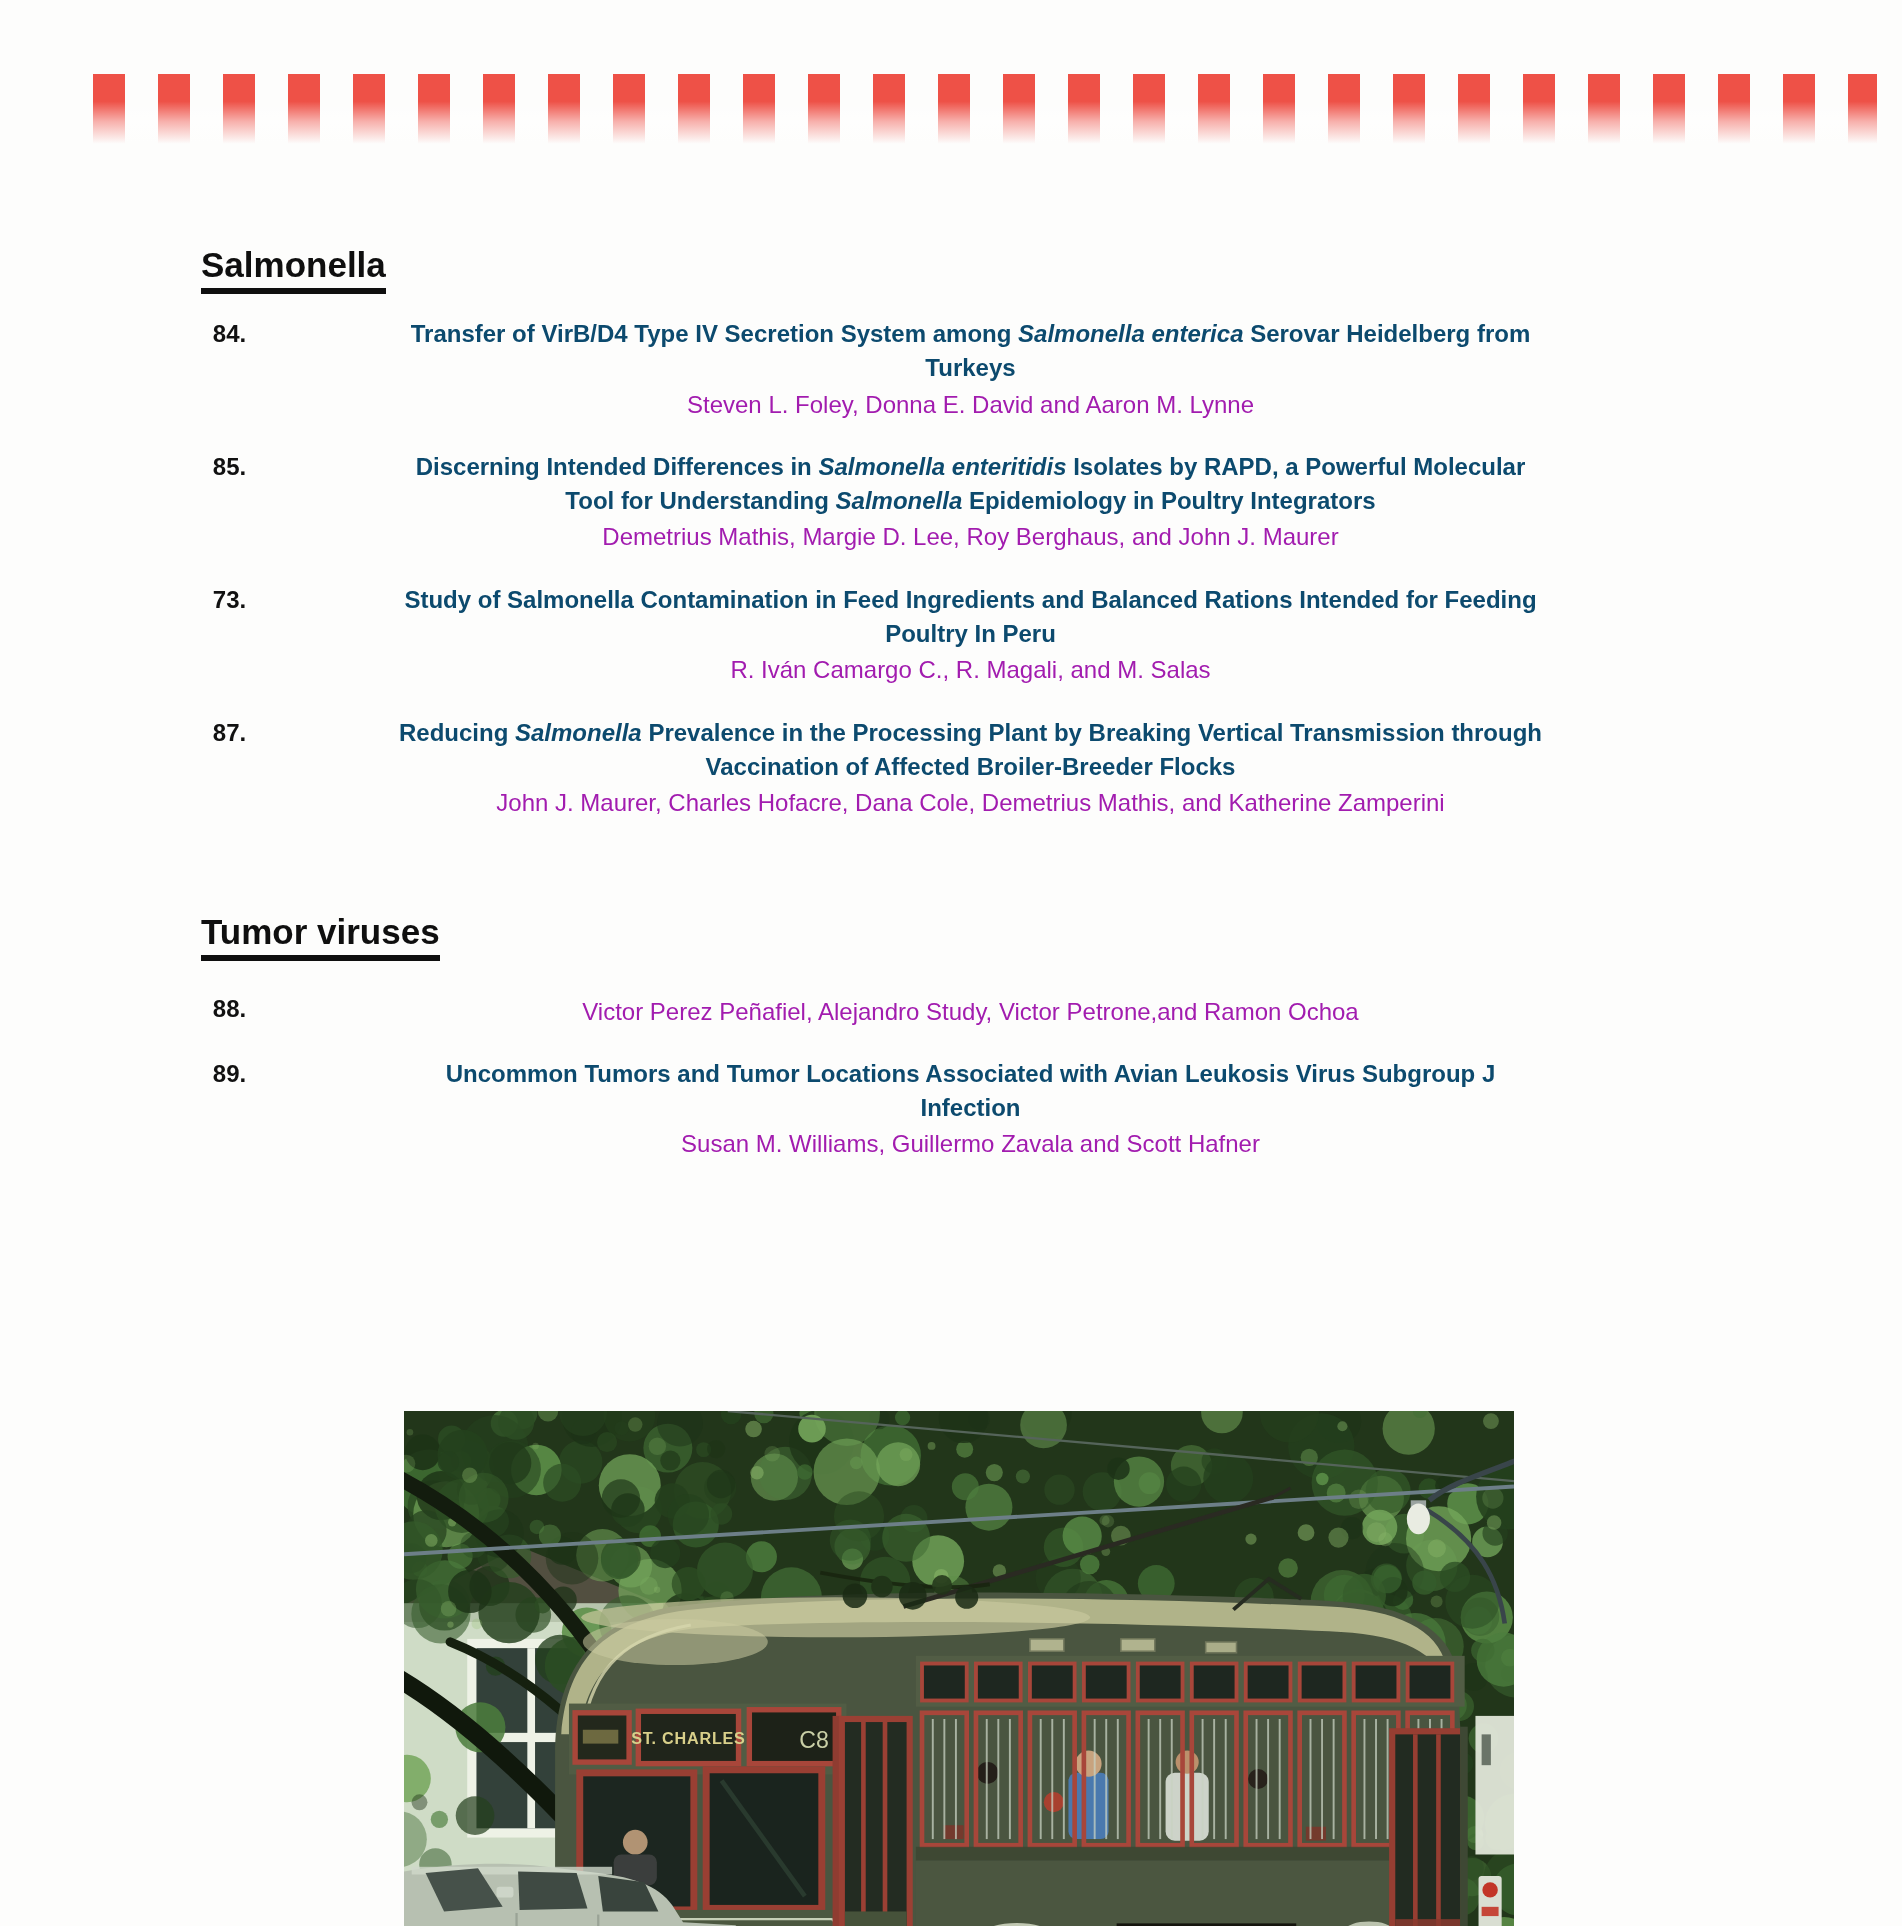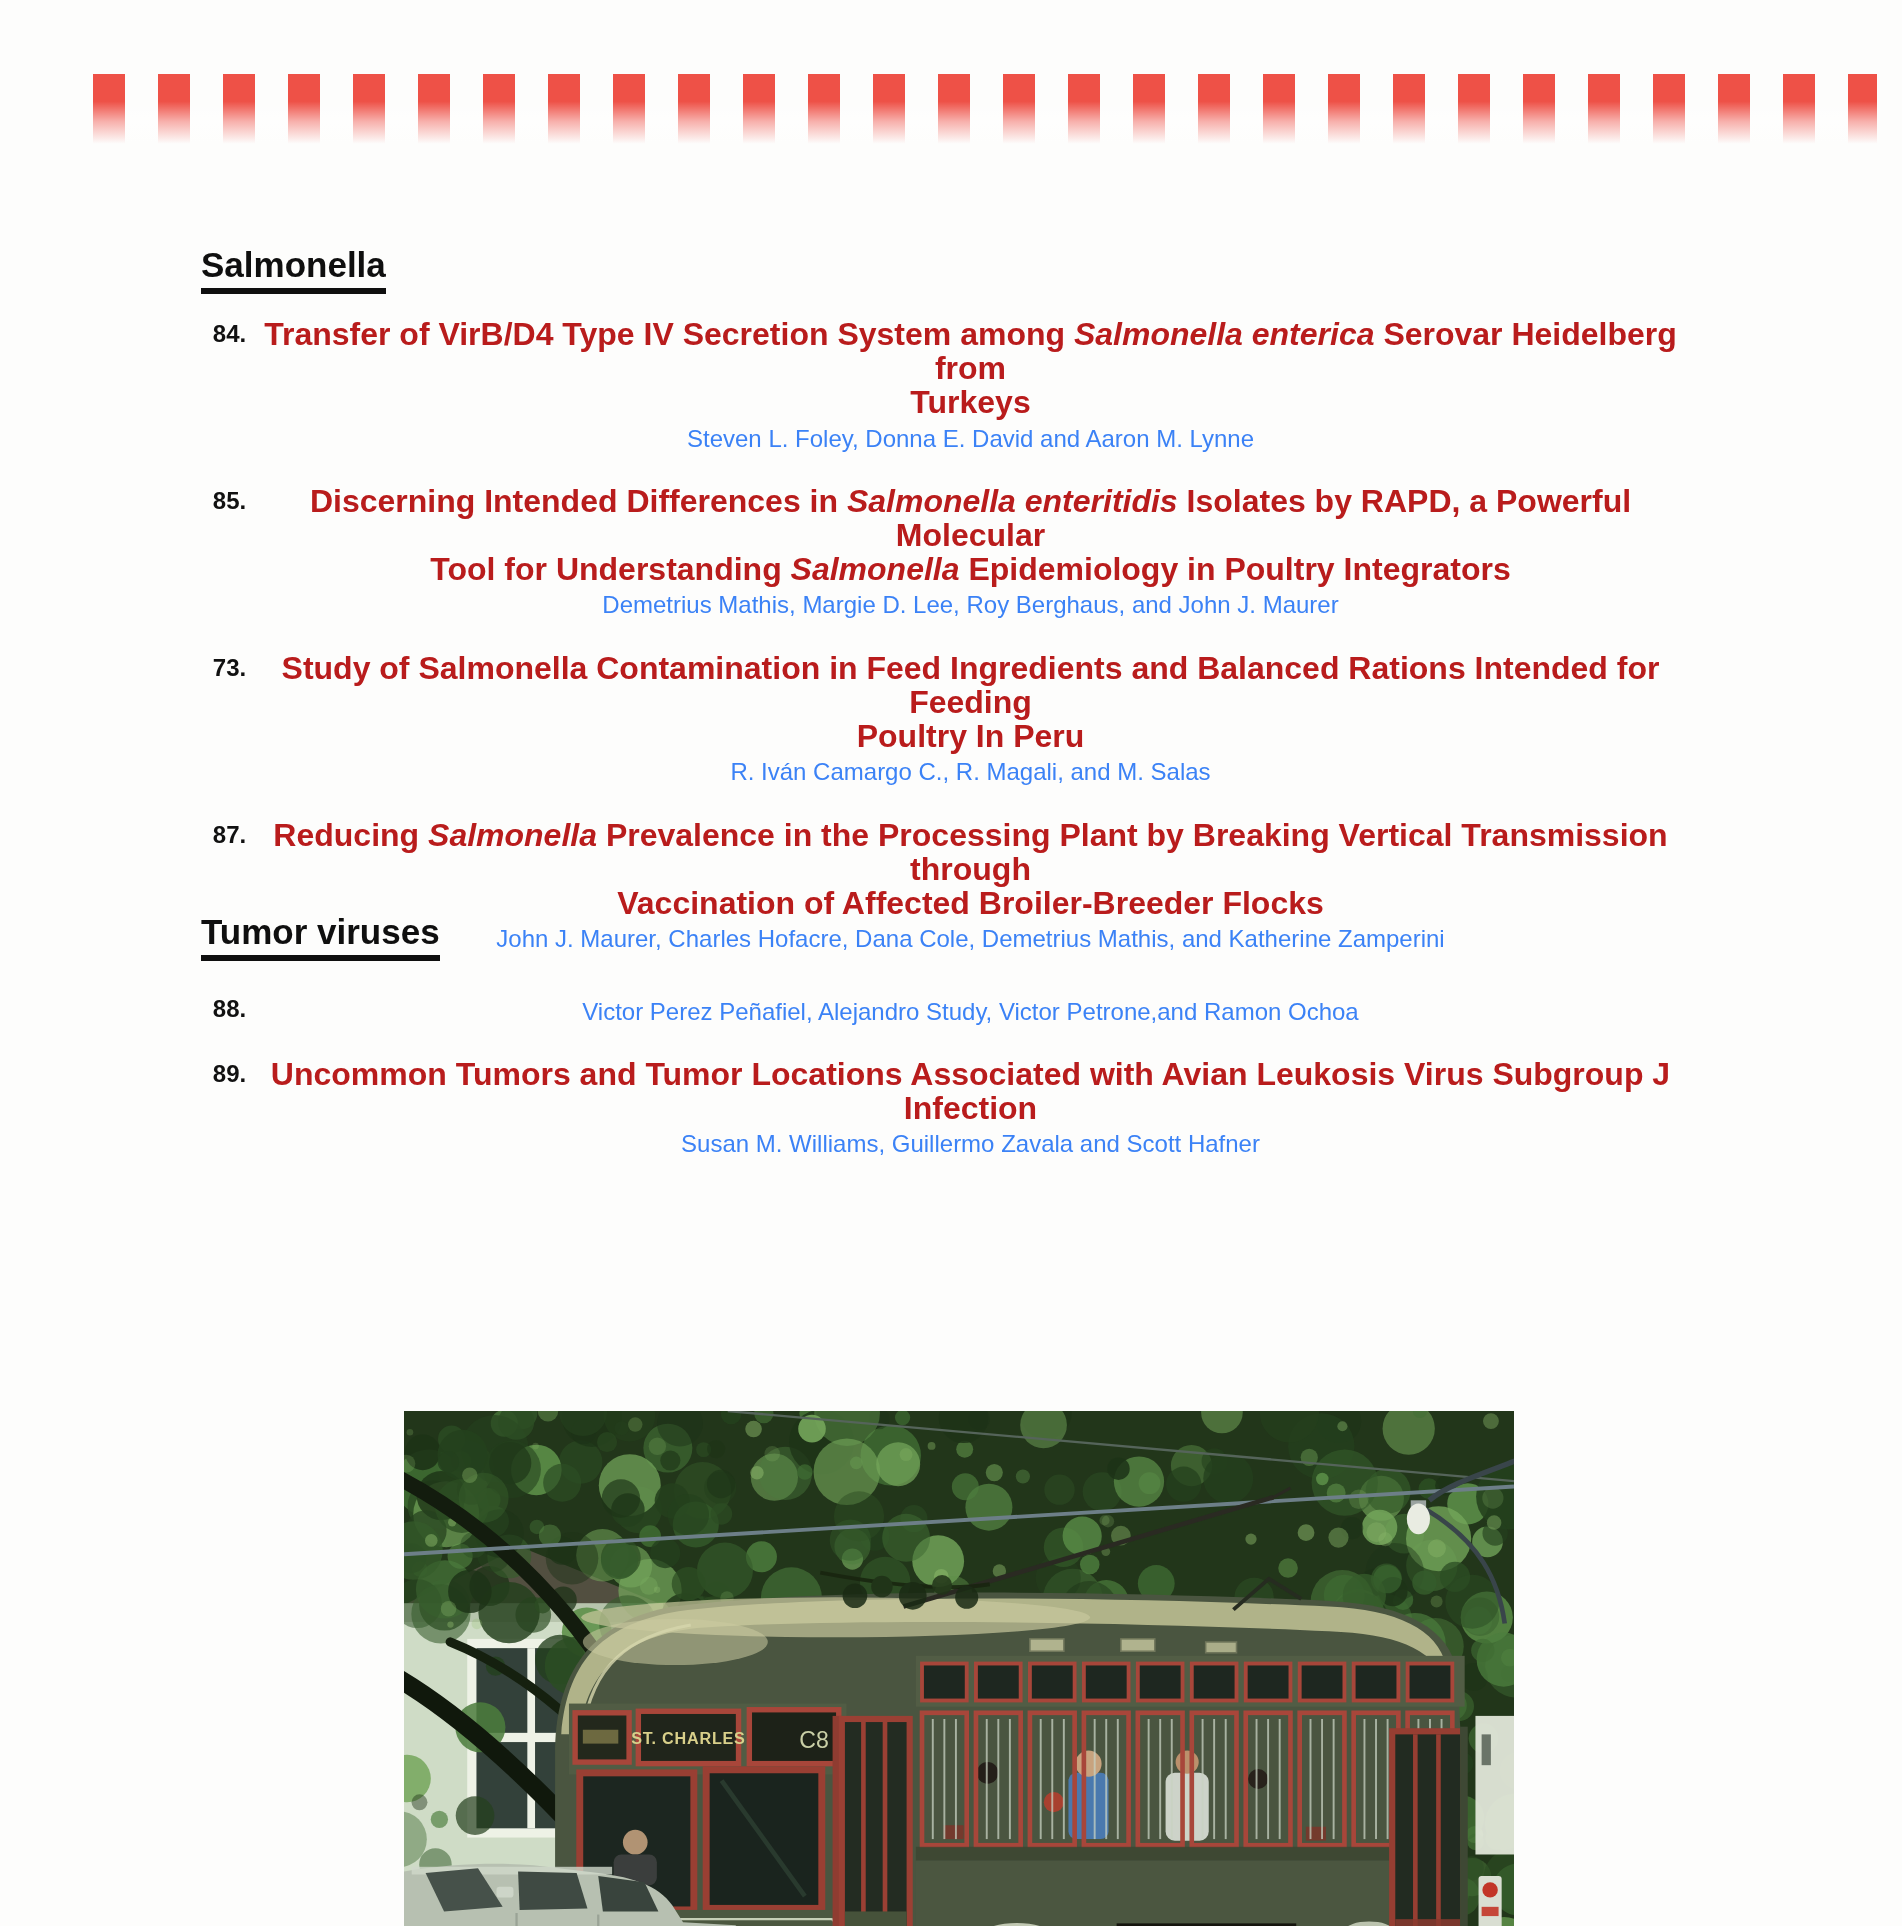--- a/index.html
+++ b/index.html
@@ -18,23 +18,23 @@
   .section-a{top:246px;}
   .section-b{top:913px;}
   .topic-heading{display:inline-block;margin:0;font-size:35px;line-height:1.08;font-weight:bold;
                  color:#0f0f0f;border-bottom:6.2px solid #0f0f0f;padding-bottom:4.6px;}
   .section-a .topic-heading{margin-bottom:23px;}
   .section-b .topic-heading{margin-bottom:31px;}
   .item-list{list-style:none;margin:0;padding:0;}
   .abstract-item{display:flex;align-items:flex-start;margin:0 0 28.5px 0;text-align:center;}
   .item-num{flex:0 0 57px;font-size:24px;line-height:34px;font-weight:bold;color:#111;}
   .item-body{flex:1 1 auto;max-width:1425px;}
-  .item-title{margin:0;font-size:32px;line-height:34px;font-weight:bold;color:#b91c1c;white-space:pre-wrap;}
+  .item-title{margin:0;font-size:24px;line-height:34px;font-weight:bold;color:#0c4a6e;white-space:pre-wrap;}
   .item-title .ital{font-style:italic;}
-  .item-authors{margin:2.3px 0 0 0;font-size:24px;line-height:34px;font-weight:normal;color:#3b82f6;}
+  .item-authors{margin:2.3px 0 0 0;font-size:24px;line-height:34px;font-weight:normal;color:#a21caf;}
 
   
   .photo{position:absolute;left:404px;top:1411px;width:1110px;height:753px;background:#24371c;}
   .photo svg{display:block;width:100%;height:100%;}
 </style>
 </head>
 <body>
 
 <div class="page">
 

